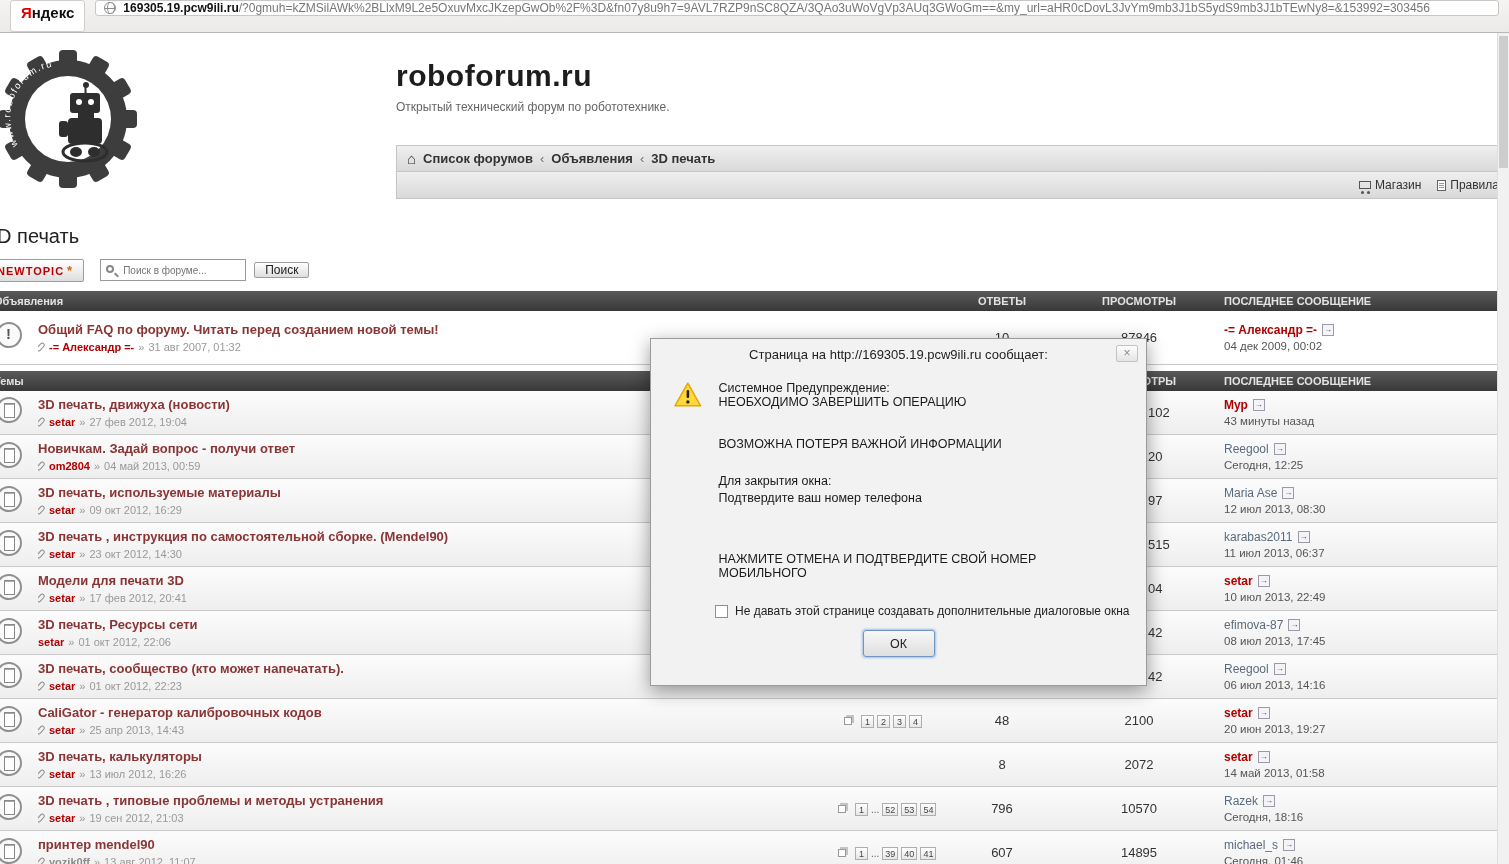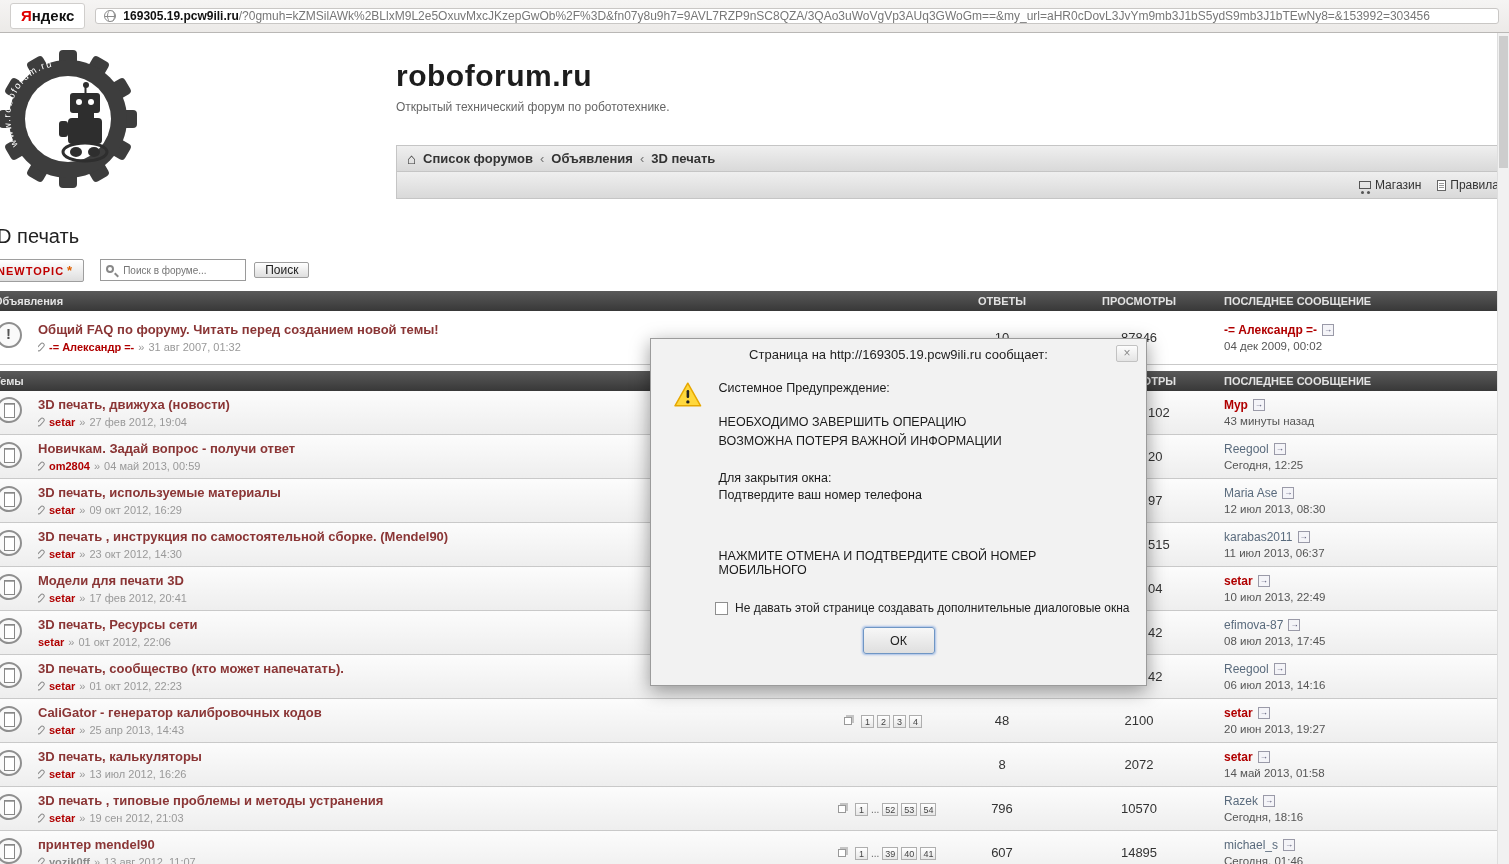--- a/index.html
+++ b/index.html
@@ -2,21 +2,21 @@
 <html><head>
 <meta charset="utf-8">
 <style>
   *{box-sizing:border-box;margin:0;padding:0}
   html,body{width:1509px;height:864px;overflow:hidden;background:#fff;
     font-family:"Liberation Sans",sans-serif}
   body{position:relative}
 
   
   .browser-bar{position:relative;height:33px;background:linear-gradient(#f5f4f3,#eceae8);
-    border-bottom:1px solid #b9b7b5;display:flex;align-items:center;padding:14px 10px;z-index:50}
+    border-bottom:1px solid #b9b7b5;display:flex;padding:0 10px;z-index:50}
   .yandex-logo{background:#fff;border:1px solid #d0cecc;border-radius:3px;padding:3px 10px 4px;
     font-size:15px;font-weight:bold;color:#111;margin-right:10px;white-space:nowrap;cursor:default}
   .yandex-logo .ya{color:#e00000}
   .url-bar{flex:1;height:16px;background:#fff;border:1px solid #c9c7c5;border-radius:3px;
     display:flex;align-items:center;padding:0 8px;font-size:12px;color:#777;
     white-space:nowrap;overflow:hidden}
   .globe-icon{width:12px;height:12px;border:1px solid #8b8b8b;border-radius:50%;
     margin-right:7px;position:relative;flex:none}
   .globe-icon::before{content:"";position:absolute;left:50%;top:-1px;bottom:-1px;width:6px;
     margin-left:-3px;border:1px solid #8b8b8b;border-top:none;border-bottom:none;border-radius:50%}
@@ -111,22 +111,22 @@
   
   .dialog{position:absolute;left:650px;top:338px;width:497px;height:348px;background:#f2f2f2;
     border:1px solid #9b9b9b;box-shadow:0 5px 18px rgba(0,0,0,.4);z-index:40;color:#1a1a1a}
   .dialog-titlebar{position:relative;height:30px;display:flex;align-items:center;
     justify-content:center;font-size:13px;color:#222}
   .dialog-close{position:absolute;right:8px;top:6px;width:22px;height:17px;border:1px solid #c2c2c2;
     border-radius:2px;background:linear-gradient(#fdfdfd,#e4e4e4);color:#8a8a8a;font-size:12px;
     line-height:14px;text-align:center;cursor:pointer}
   .dialog-body{display:flex;padding:12px 24px 0 22px;font-size:12.5px}
   .dialog-text{margin-left:16px}
-  .d-header{margin-bottom:20px}
-  .d-line1{margin-bottom:5px}
+  .d-header{}
+  .d-line1{margin-bottom:28px}
   .d-line2{margin-bottom:23px}
   .d-line3{margin-bottom:3px}
   .d-line4{margin-bottom:47px}
   .dialog-check{display:flex;align-items:center;gap:7px;padding:24px 0 0 64px;font-size:12px;color:#222}
   .checkbox{width:13px;height:13px;border:1px solid #8f8f8f;background:#fff;flex:none;cursor:pointer}
   .dialog-buttons{display:flex;justify-content:center;margin-top:12px}
   .ok-btn{width:72px;height:27px;font-size:12.5px;color:#222;background:linear-gradient(#f7f7f7,#dfdfdf);
     border:1px solid #6f96c4;border-radius:3px;box-shadow:0 0 2px 1px rgba(90,140,220,.5);cursor:pointer}
 
   

